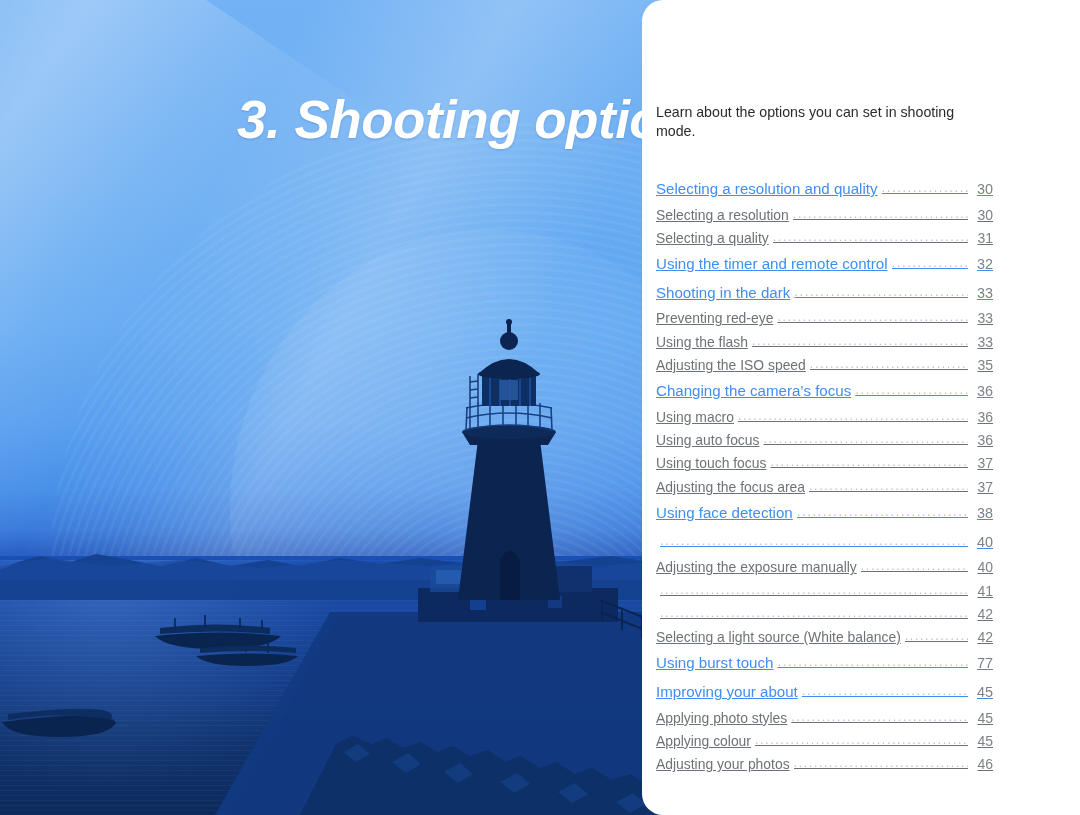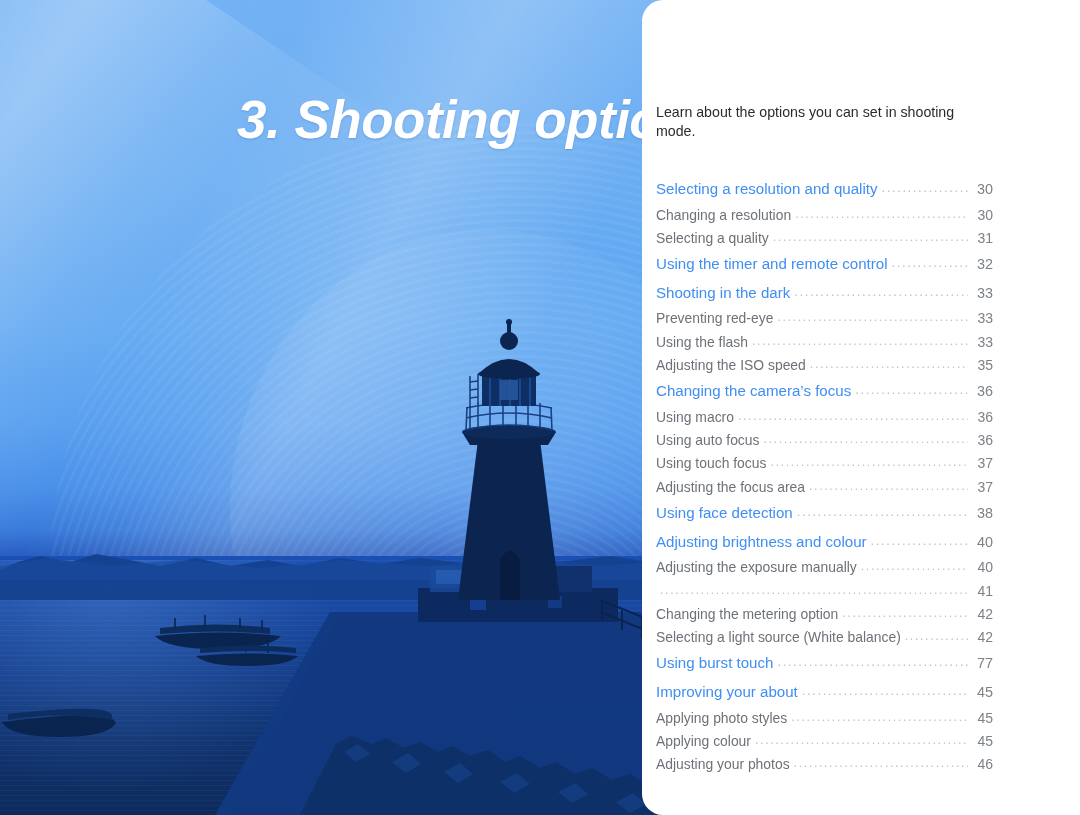--- a/index.html
+++ b/index.html
@@ -182,20 +182,21 @@
     position: absolute;
     left: 14px;
     top: 175px;
     width: 337px;
   }
   .toc-row {
     display: flex;
     align-items: flex-end;
     width: 100%;
     white-space: nowrap;
+    text-decoration: underline;
   }
   .toc-row .label {
     flex: 0 0 auto;
   }
   .toc-row .leader {
     flex: 1 1 auto;
     overflow: hidden;
     white-space: nowrap;
     margin: 0 3px 0 4px;
     letter-spacing: 1.6px;
@@ -379,21 +380,21 @@
 
     <div class="intro">Learn about the options you can set in shooting mode.</div>
 
     <div class="toc-list">
         <div class="toc-row major">
           <span class="label">Selecting a resolution and quality</span>
           <span class="leader">......................................................................................</span>
           <span class="pagenum">30</span>
         </div>
         <div class="toc-row minor">
-          <span class="label">Changing a resolution</span>
+          <span class="label">Selecting a resolution</span>
           <span class="leader">......................................................................................</span>
           <span class="pagenum">30</span>
         </div>
         <div class="toc-row minor">
           <span class="label">Selecting a quality</span>
           <span class="leader">......................................................................................</span>
           <span class="pagenum">31</span>
         </div>
         <div class="toc-row major">
           <span class="label">Using the timer and remote control</span>
@@ -444,35 +445,33 @@
           <span class="label">Adjusting the focus area</span>
           <span class="leader">......................................................................................</span>
           <span class="pagenum">37</span>
         </div>
         <div class="toc-row major">
           <span class="label">Using face detection</span>
           <span class="leader">......................................................................................</span>
           <span class="pagenum">38</span>
         </div>
         <div class="toc-row major">
-          <span class="label">Adjusting brightness and colour</span>
           <span class="leader">......................................................................................</span>
           <span class="pagenum">40</span>
         </div>
         <div class="toc-row minor">
           <span class="label">Adjusting the exposure manually</span>
           <span class="leader">......................................................................................</span>
           <span class="pagenum">40</span>
         </div>
         <div class="toc-row minor">
           <span class="leader">......................................................................................</span>
           <span class="pagenum">41</span>
         </div>
         <div class="toc-row minor">
-          <span class="label">Changing the metering option</span>
           <span class="leader">......................................................................................</span>
           <span class="pagenum">42</span>
         </div>
         <div class="toc-row minor">
           <span class="label">Selecting a light source (White balance)</span>
           <span class="leader">......................................................................................</span>
           <span class="pagenum">42</span>
         </div>
         <div class="toc-row major">
           <span class="label">Using burst touch</span>

